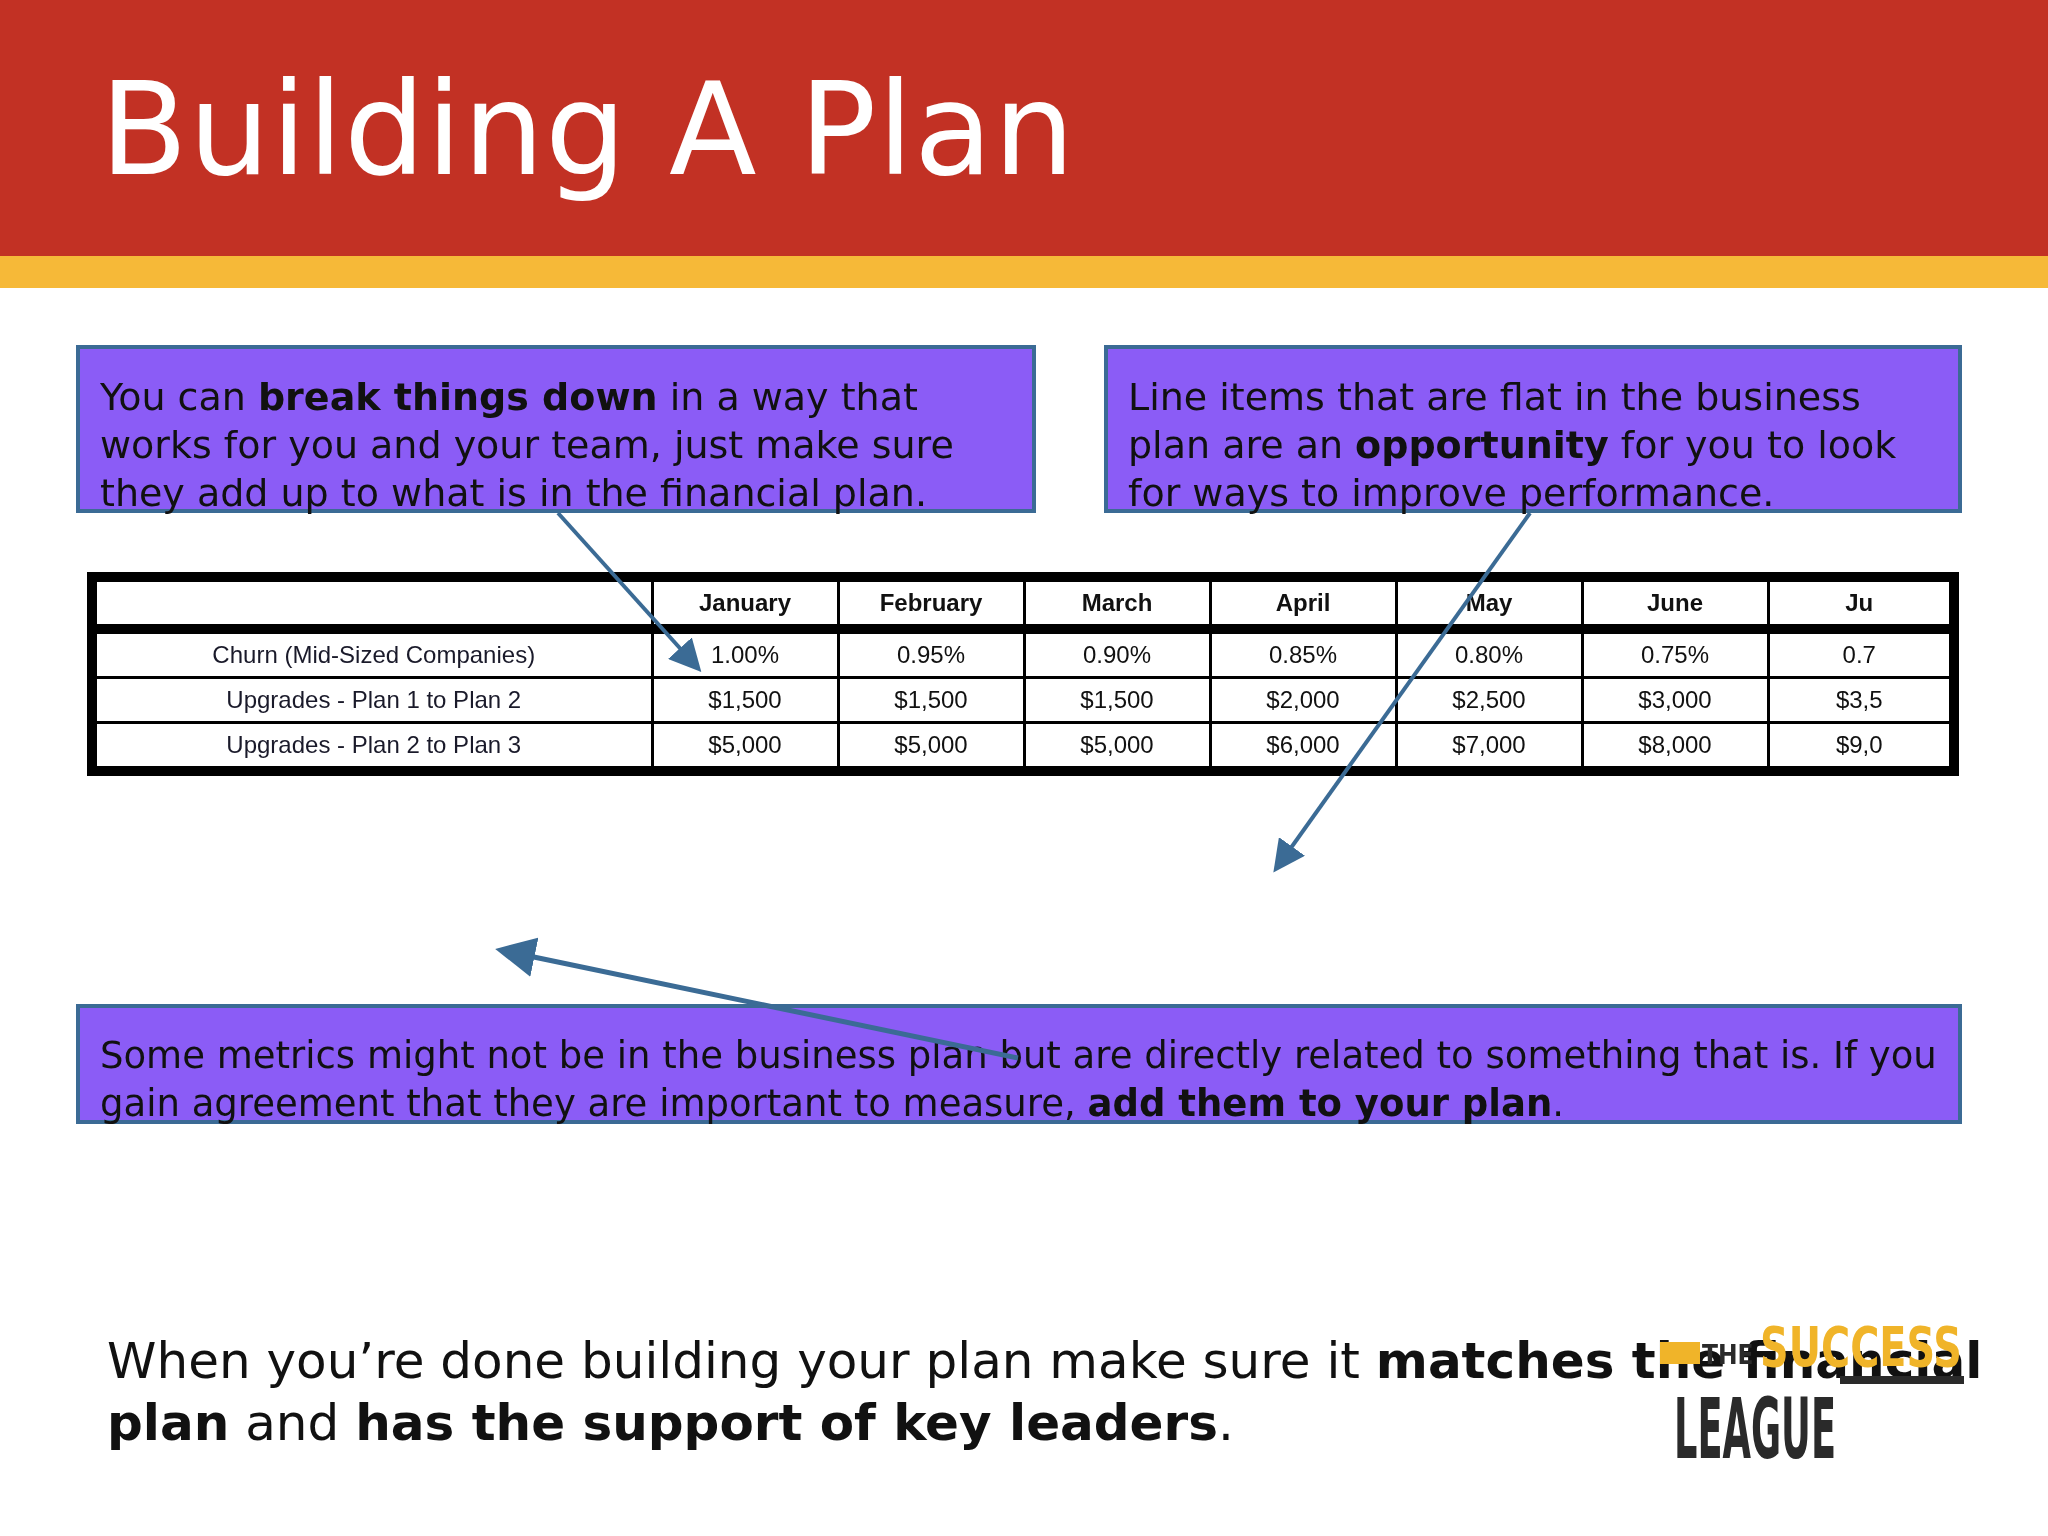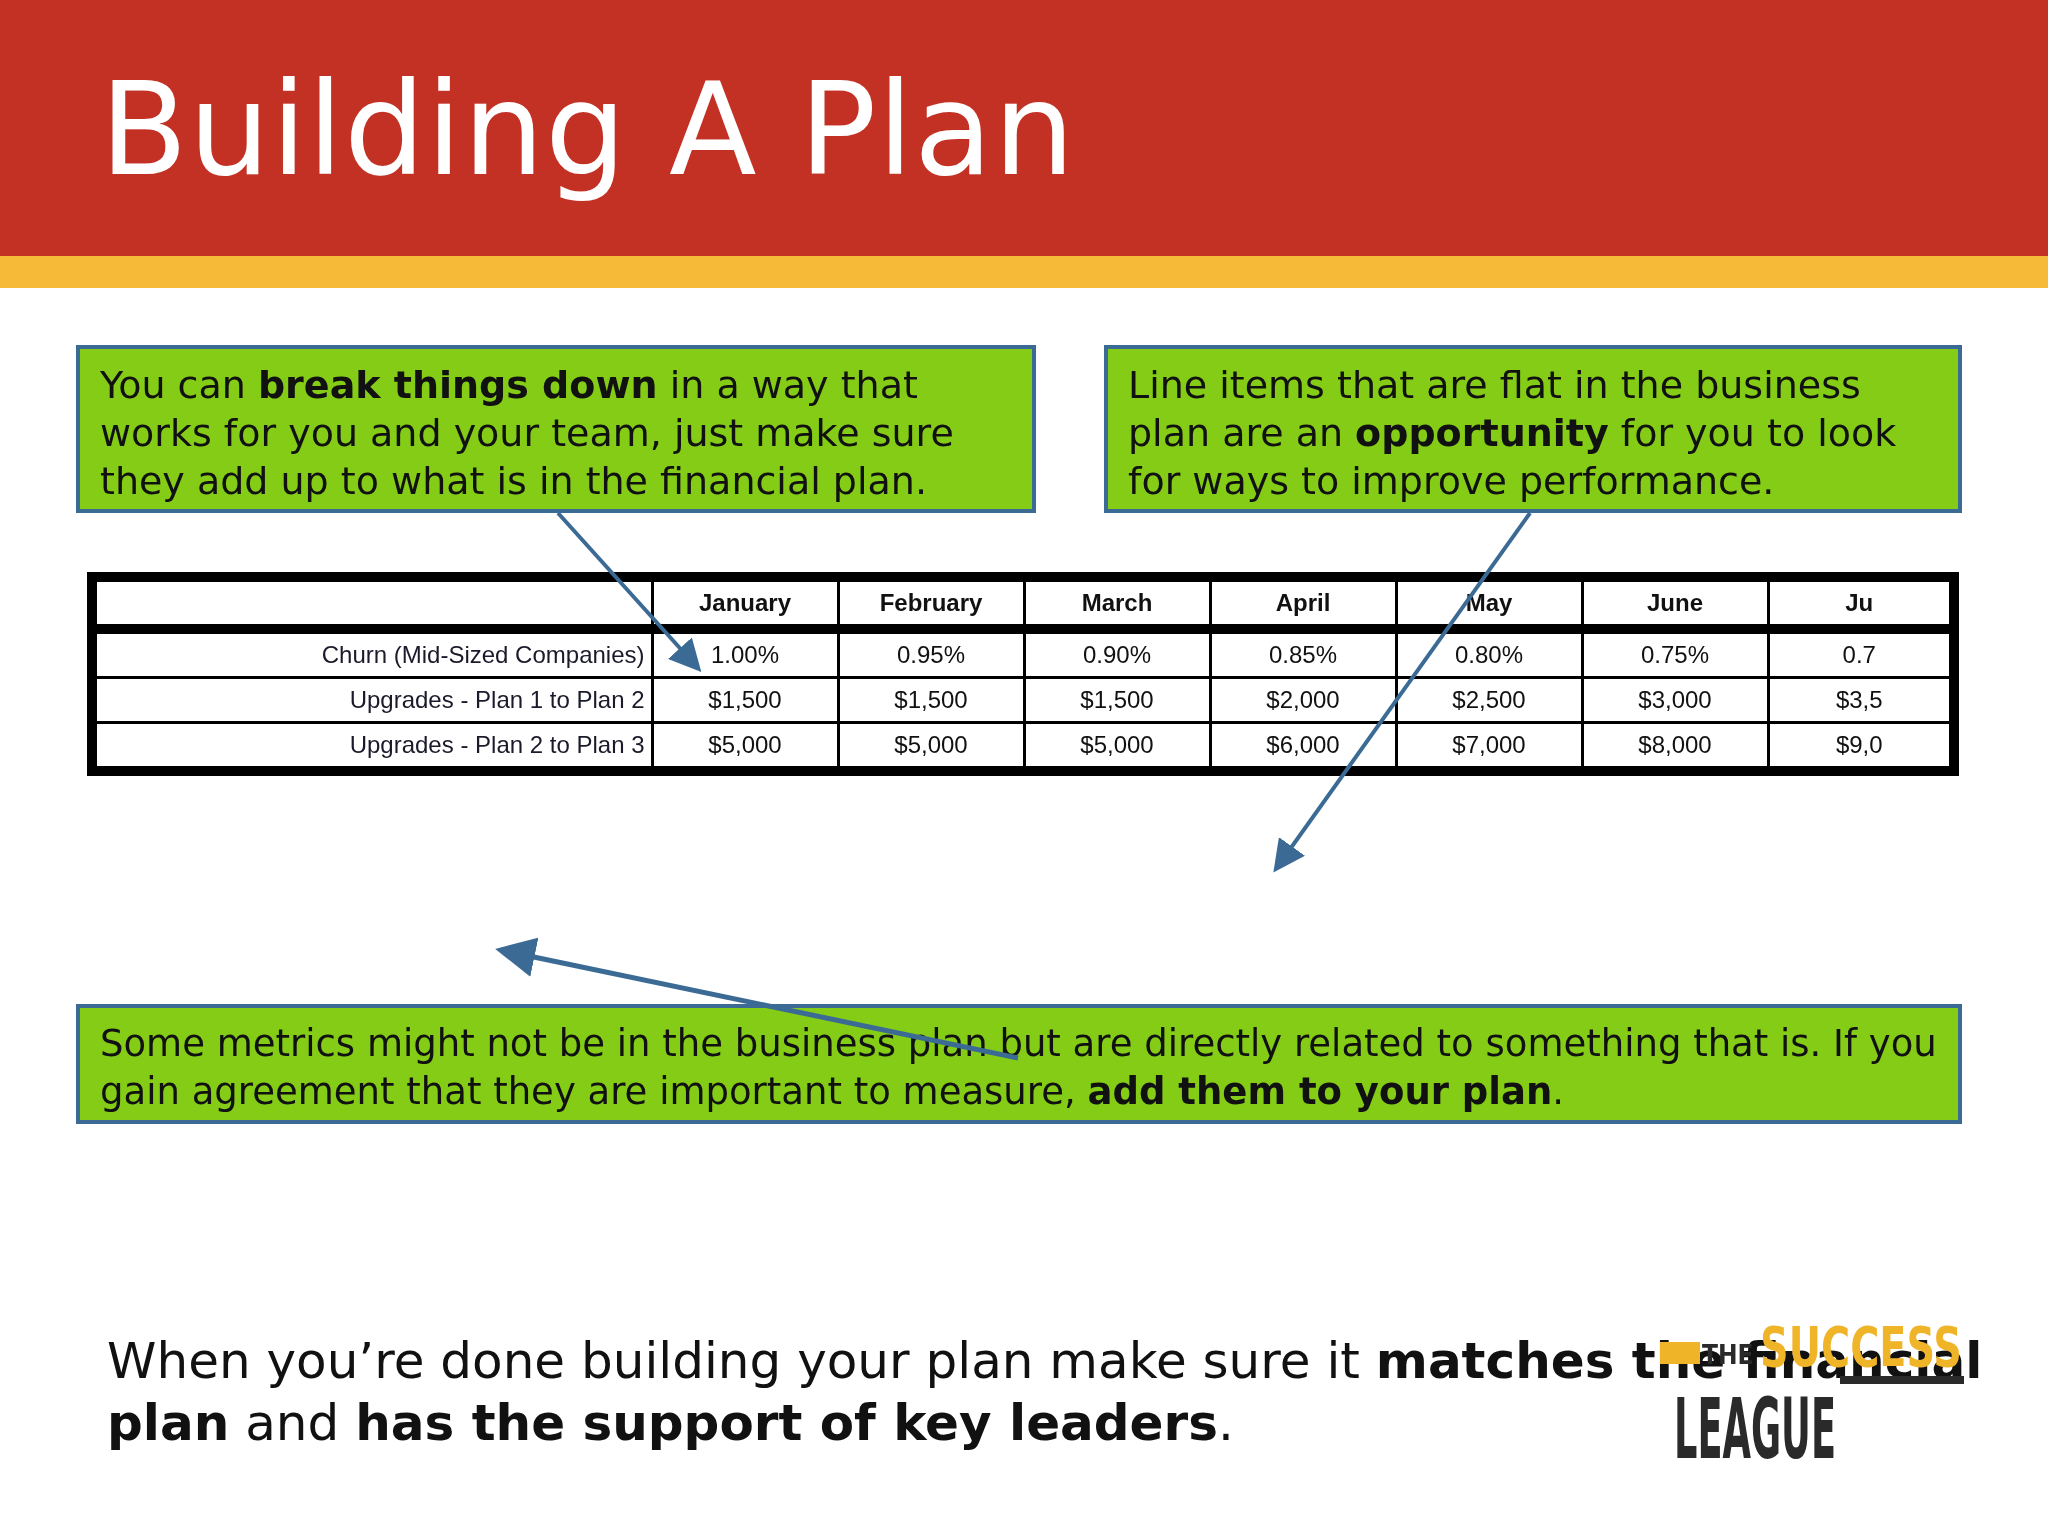--- a/index.html
+++ b/index.html
@@ -1,29 +1,29 @@
 <!DOCTYPE html>
 <html><head>
 <meta charset="utf-8">
 <style>
   html,body{margin:0;padding:0;}
   body{width:2048px;height:1536px;position:relative;overflow:hidden;background:#ffffff;font-family:"DejaVu Sans","Liberation Sans",sans-serif;color:#111;}
   .header{position:absolute;left:0;top:0;width:2048px;height:256px;background:#c23124;}
   .band{position:absolute;left:0;top:256px;width:2048px;height:32px;background:#f6b938;}
   .title{position:absolute;left:100px;top:50px;font-size:128px;font-weight:normal;color:#ffffff;letter-spacing:1px;line-height:160px;font-family:"DejaVu Sans",sans-serif;}
-  .callout{position:absolute;border:4px solid #3b6b95;background:#84cc16;box-sizing:border-box;font-size:38px;line-height:48px;padding:12px 20px;color:#111;}
+  .callout{position:absolute;border:4px solid #3b6b95;background:#8b5cf6;box-sizing:border-box;font-size:38px;line-height:48px;padding:24px 20px;color:#111;}
   .callout b{font-weight:bold;}
   #c1{left:76px;top:345px;width:960px;height:168px;}
   #c2{left:1104px;top:345px;width:858px;height:168px;}
   #c3{left:76px;top:1004px;width:1886px;height:120px;font-size:37px;}
   .tablewrap{position:absolute;left:87px;top:572px;width:1872px;height:424px;overflow:hidden;}
   table{border-collapse:collapse;font-family:"Liberation Sans","DejaVu Sans",sans-serif;font-size:24px;table-layout:fixed;}
   td,th{border:3px solid #000;height:42px;padding:0 6px;white-space:nowrap;overflow:hidden;}
   th{font-weight:bold;text-align:center;}
-  td.label{text-align:right;color:#1a1a2a;}
+  td.label{text-align:center;color:#1a1a2a;}
   td.val{text-align:center;}
   tr.thick td,tr.thick th{border-bottom:10px solid #000;}
   table{border:10px solid #000;}
   .col0{width:560px;}
   .colm{width:186px;}
   .arrows{position:absolute;left:0;top:0;width:2048px;height:1536px;pointer-events:none;}
   .footer{position:absolute;left:107px;top:1330px;font-size:50px;line-height:62px;color:#111;}
   .footer b{font-weight:bold;}
   .logo{position:absolute;left:1660px;top:1316px;width:304px;height:146px;}
 </style>

